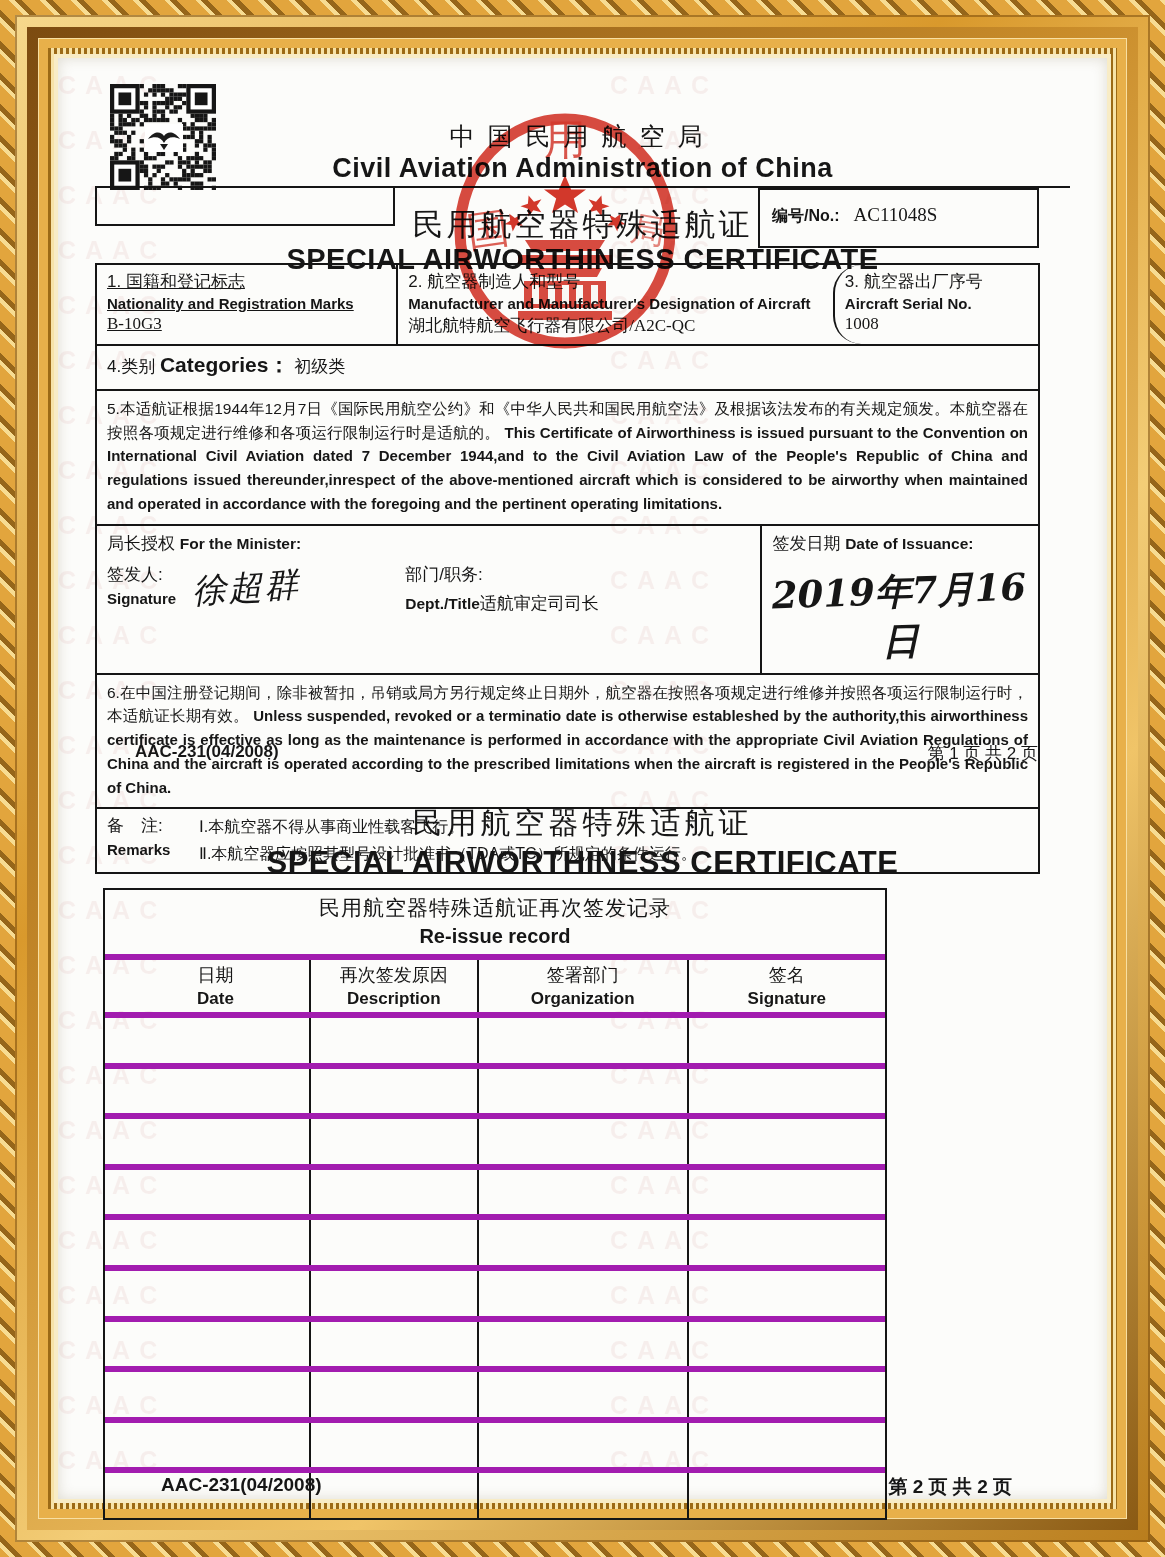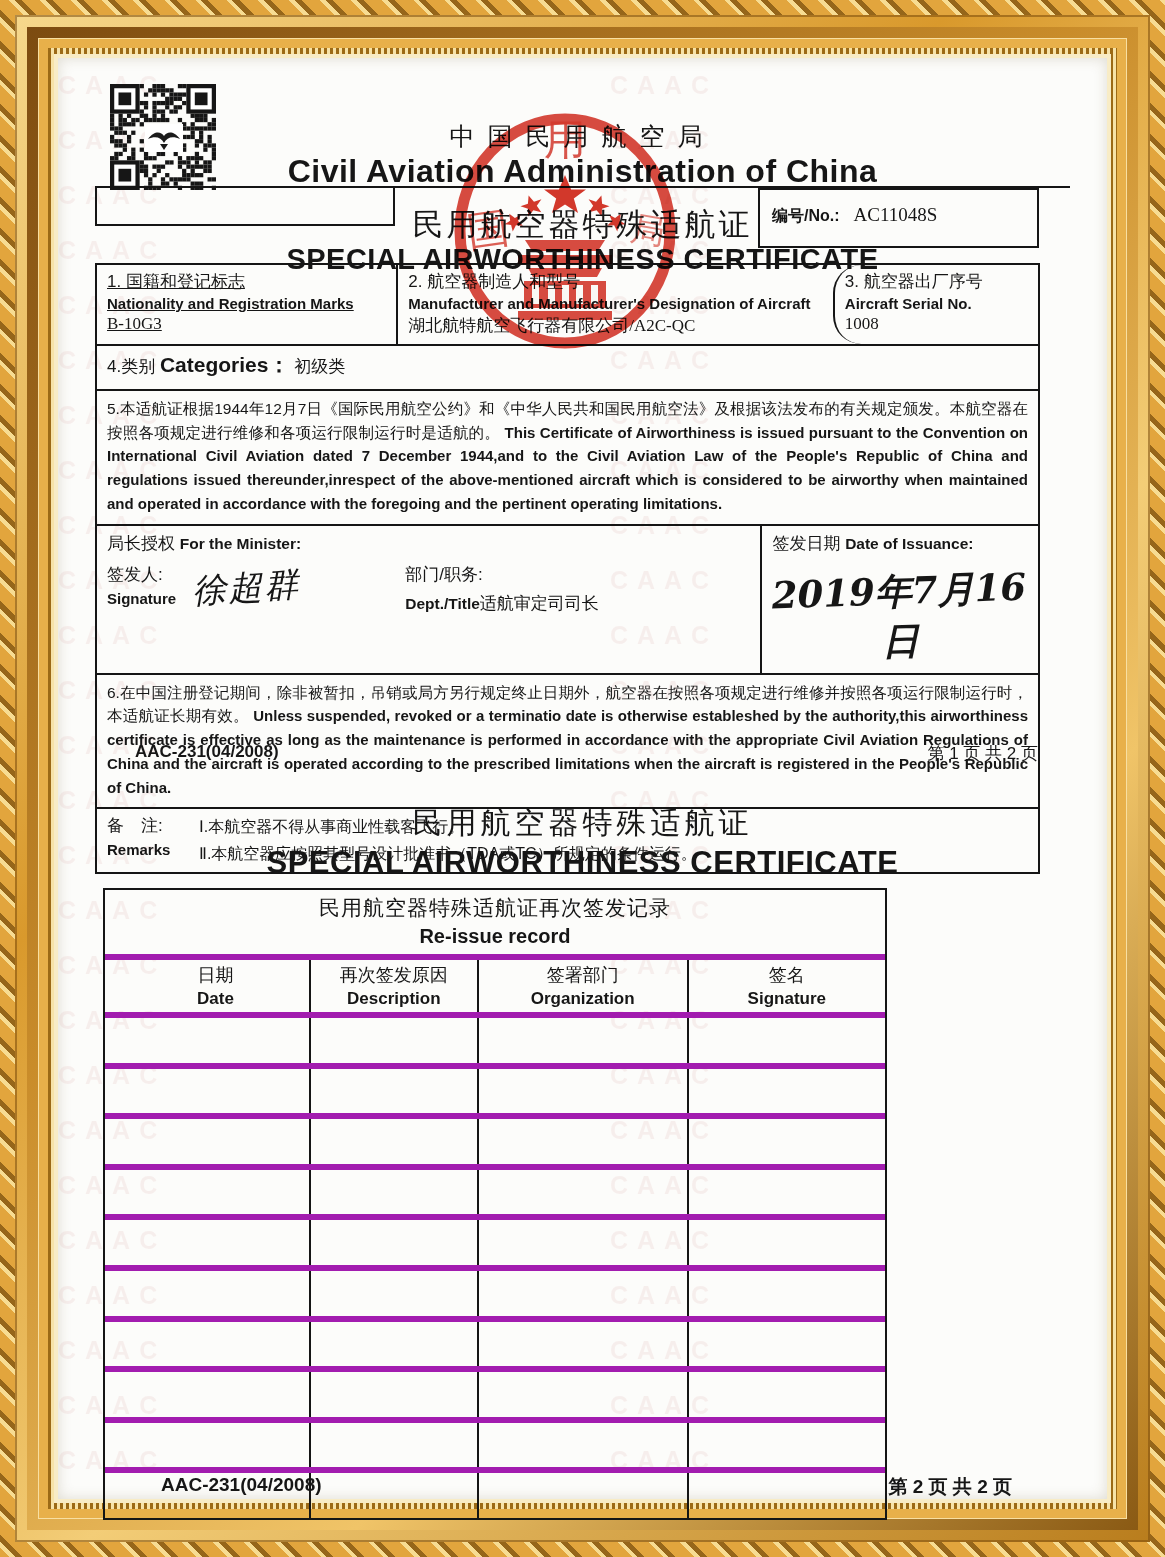--- a/index.html
+++ b/index.html
@@ -23,21 +23,21 @@
   
   .wmark{position:absolute;inset:0;overflow:hidden;color:#d9a0a0;opacity:.14;
          font-weight:bold;font-size:25px;letter-spacing:9px;word-spacing:58px;
          line-height:55px;white-space:pre-wrap;pointer-events:none;}
   
   .qr-wrap{position:absolute;left:52px;top:26px;width:106px;height:106px;}
   .qr-bird{position:absolute;left:35px;top:40px;width:38px;height:28px;background:#fff;}
   .agency-cn{position:absolute;left:0;right:0;top:62px;text-align:center;
              font-size:25px;letter-spacing:13px;}
   .agency-en{position:absolute;left:0;right:0;top:95px;text-align:center;
-             font-size:32px;font-weight:bold;letter-spacing:.5px;}
+             font-size:27px;font-weight:bold;letter-spacing:.5px;}
   .rule{position:absolute;left:37px;right:37px;top:128px;border-top:2px solid #151515;}
   .left-box{position:absolute;left:37px;top:128px;width:296px;height:36px;border:2px solid #151515;}
   .certno-box{position:absolute;left:700px;top:130px;width:281px;height:60px;
               border:2px solid #151515;padding:14px 12px 0;box-sizing:border-box;font-size:18px;}
   .certno-box b{font-size:16px;}
   .certno-val{margin-left:14px;font-family:"Liberation Serif",serif;font-size:19px;}
   .t-cn{position:absolute;left:0;right:0;top:146px;text-align:center;font-size:31px;letter-spacing:3px;}
   .t-en{position:absolute;left:0;right:0;top:185px;text-align:center;font-size:29px;
         font-weight:bold;letter-spacing:.5px;}
   

